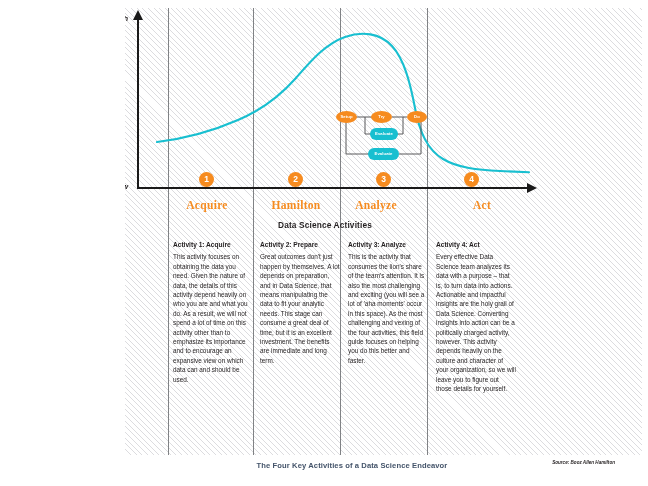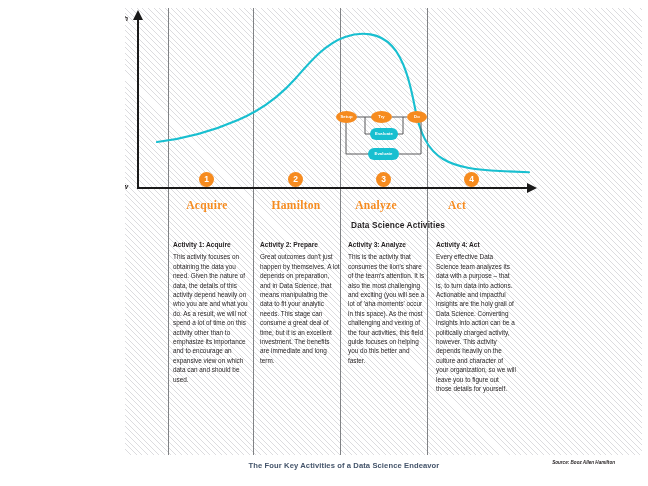--- a/index.html
+++ b/index.html
@@ -106,21 +106,21 @@
     font-weight: bold;
     line-height: 10.5px;
     color: #231f20;
   }
 
   #label-xaxis {
     position: absolute;
     left: 205px;
     top: 220px;
     width: 240px;
-    text-align: right;
+    text-align: center;
     font-size: 8.3px;
     font-weight: bold;
     letter-spacing: 0.15px;
     color: #231f20;
   }
 
   
   .divider {
     position: absolute;
     top: 8px;
@@ -207,21 +207,21 @@
     display: block;
     margin-bottom: 3px;
   }
   .activity-col .act-body {
     display: block;
   }
 
   
   #caption {
     position: absolute;
-    left: 144px;
+    left: 152px;
     top: 461px;
     width: 400px;
     text-align: center;
     font-size: 7.6px;
     font-weight: bold;
     color: #44546a;
     letter-spacing: 0.1px;
   }
   #source-credit {
     position: absolute;
@@ -276,21 +276,21 @@
   </svg>
 
   <div class="badge" style="left:199px;">1</div>
   <div class="badge" style="left:288px;">2</div>
   <div class="badge" style="left:376px;">3</div>
   <div class="badge" style="left:464px;">4</div>
 
   <div class="phase-name" style="left:157px;">Acquire</div>
   <div class="phase-name" style="left:246px;">Hamilton</div>
   <div class="phase-name" style="left:326px;">Analyze</div>
-  <div class="phase-name" style="left:407px;font-family:Liberation Serif, serif;">Act</div>
+  <div class="phase-name" style="left:432px;font-family:Liberation Serif, serif;">Act</div>
 
   <div id="loop-diagram">
     <svg id="loop-connectors" viewBox="0 0 96 66">
 
       <path d="M 21,11 L 37,11" stroke="#58595b" stroke-width="1" fill="none"></path>
 
       <path d="M 57,11 L 72,11" stroke="#58595b" stroke-width="1" fill="none"></path>
 
       <path d="M 30,11 L 30,28 L 36,28" stroke="#58595b" stroke-width="1" fill="none"></path>
 

